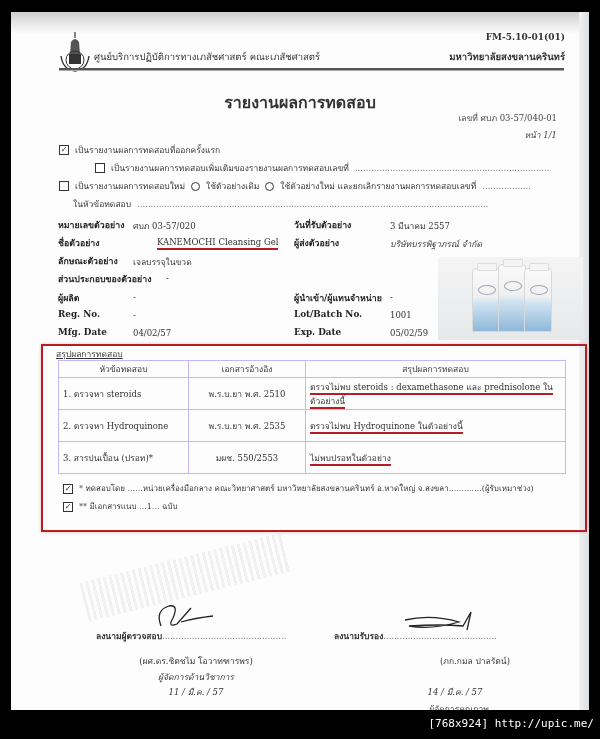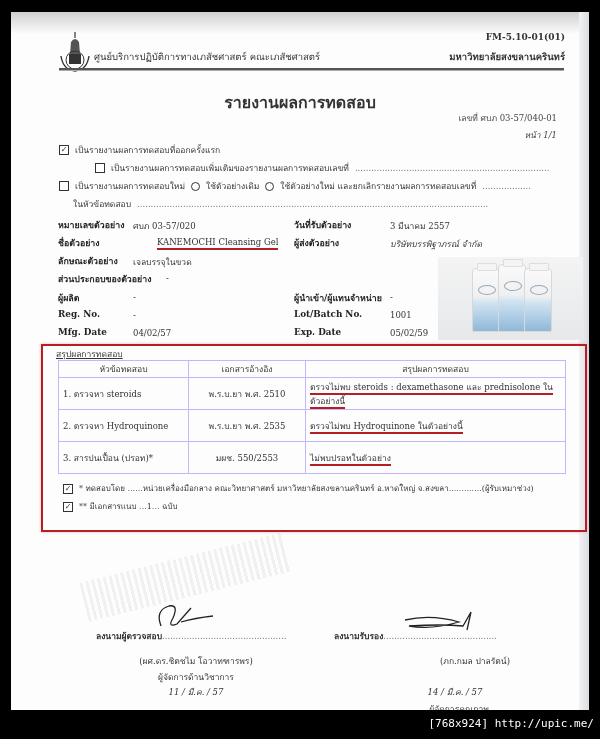--- a/index.html
+++ b/index.html
@@ -205,21 +205,21 @@
     <span>** มีเอกสารแนบ ...1... ฉบับ</span>
   </div>
 
   <div class="watermark"></div>
 
   <svg class="abs" style="left:140px; top:588px;" width="70" height="32" viewBox="0 0 70 32">
     <path d="M10 26 Q4 10 18 6 Q28 4 22 18 Q16 28 26 24 L40 8 M30 22 Q44 18 62 16" stroke="#222" stroke-width="1.3" fill="none"></path>
   </svg>
   <div class="abs sig-label" style="left:52px; top:617px;margin-left:33px;"><span>ลงนามผู้ตรวจสอบ</span><span class="dots" style="font-weight:normal">..............................................</span></div>
   <div class="abs sig-name" style="left:115px; width:140px; top:642px;">(ผศ.ดร.ชิตชไม โอวาทฑารพร)</div>
-  <div class="abs sig-role" style="left:115px; width:140px; top:658px;">ผู้จัดการด้านวิชาการ</div>
+  <div class="abs sig-role" style="left:115px; width:140px; top:658px;font-style:italic;">ผู้จัดการด้านวิชาการ</div>
   <div class="abs sig-date" style="left:115px; width:140px; top:673px; font-style:italic;">11 / มี.ค. / 57</div>
 
   <svg class="abs" style="left:390px; top:598px;" width="80" height="24" viewBox="0 0 80 24">
     <path d="M4 10 Q30 4 58 12 Q30 20 8 16 Q40 14 62 16 L70 2 L66 20" stroke="#222" stroke-width="1.3" fill="none"></path>
   </svg>
   <div class="abs sig-label" style="left:323px; top:617px;"><span>ลงนามรับรอง</span><span class="dots" style="font-weight:normal">..........................................</span></div>
   <div class="abs sig-name" style="left:404px; width:120px; top:642px;">(ภก.กมล ปาลรัตน์)</div>
   <div class="abs sig-role" style="left:388px; width:120px; top:658px;margin-top:32px;">ผู้จัดการคุณภาพ</div>
   <div class="abs sig-date" style="left:384px; width:120px; top:673px; font-style:italic;">14 / มี.ค. / 57</div>
 </div>

